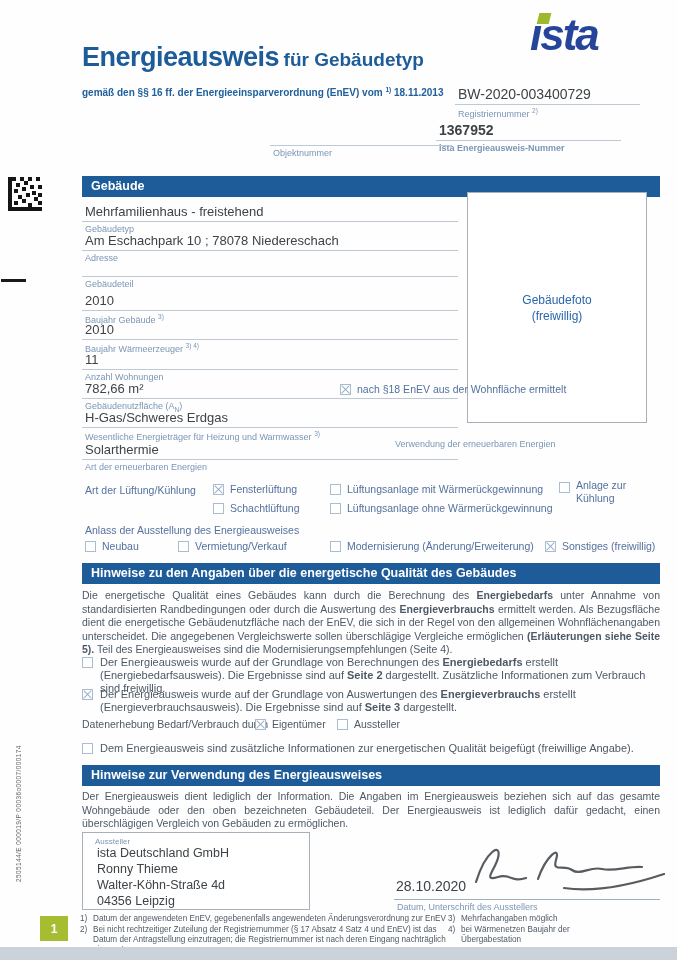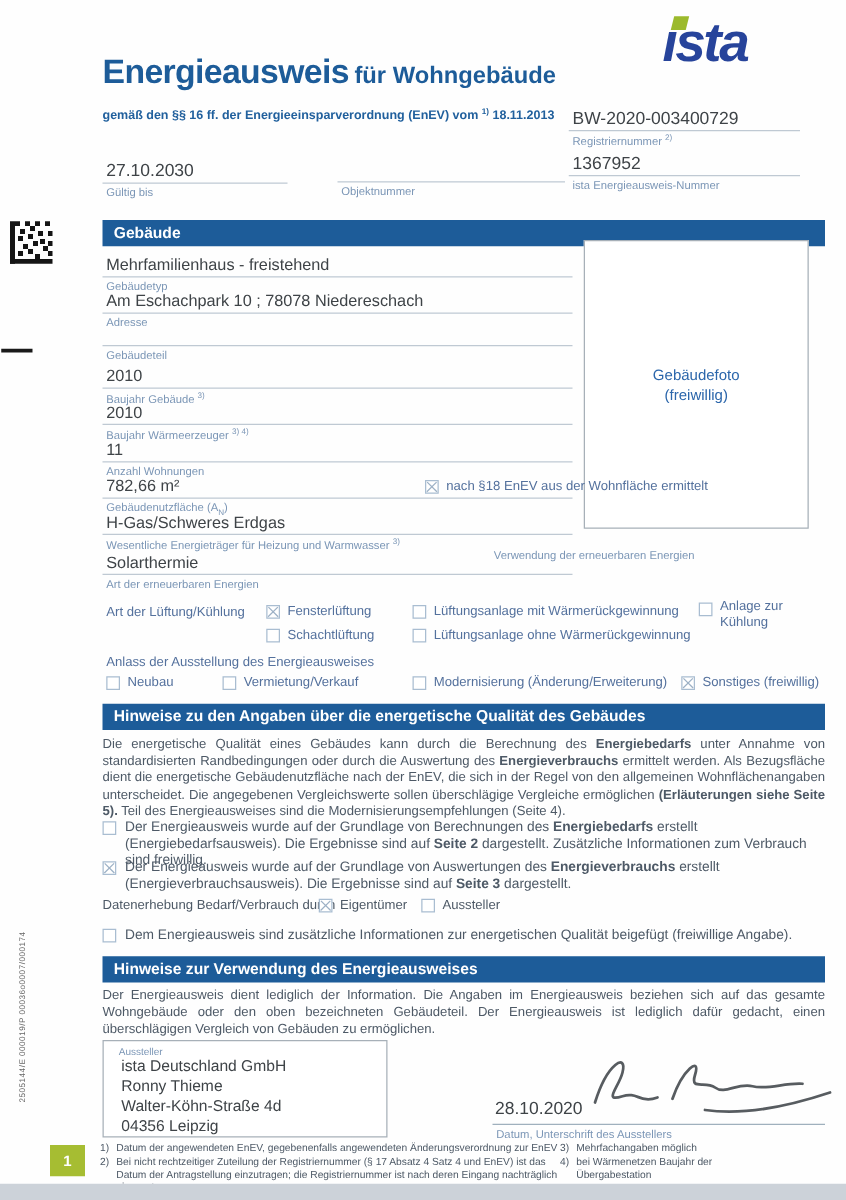--- a/index.html
+++ b/index.html
@@ -79,41 +79,37 @@
     <rect x="6" y="24" width="4" height="4" fill="#151515"></rect>
       <rect x="14" y="22" width="4" height="4" fill="#151515"></rect>
       <rect x="20" y="26" width="4" height="4" fill="#151515"></rect>
   </svg>
   <div class="abs dash"></div>
   <div class="abs sidecode">2505144/E 000019/P 00036o0007/000174</div>
   <div class="abs pagenum">1</div>
 
   <div class="abs title">
     <span class="t1">Energieausweis</span>
-    <span class="t2">für Wohngebäude</span>
+    <span class="t2">für Gebäudetyp</span>
   </div>
   <div class="abs subtitle">
     <span>gemäß den §§ 16 ff. der Energieeinsparverordnung (EnEV) vom</span> <sup>1)</sup> <span>18.11.2013</span>
   </div>
   <div class="abs logo">
     <span class="logo-dot"></span>
     <span>ısta</span>
   </div>
 
   <div class="abs field big" style="left:455px;top:86px;width:185px;">
     <div class="val">BW-2020-003400729</div>
     <div class="lbl"><span>Registriernummer</span> <sup>2)</sup></div>
   </div>
-  <div class="abs field big" style="left:455px;top:122px;width:185px;">
+  <div class="abs field big" style="left:436px;top:122px;width:185px;font-weight:bold;">
     <div class="val">1367952</div>
     <div class="lbl">ista Energieausweis-Nummer</div>
-  </div>
-  <div class="abs field big" style="left:82px;top:128px;width:148px;">
-    <div class="val">27.10.2030</div>
-    <div class="lbl">Gültig bis</div>
   </div>
   <div class="abs bar" style="top:176px;">Gebäude</div>
 
   <div class="abs field big" style="left:270px;top:128px;width:182px;">
     <div class="val"></div>
     <div class="lbl">Objektnummer</div>
   </div>
 
   <div class="abs photo">
     <div>Gebäudefoto</div>

